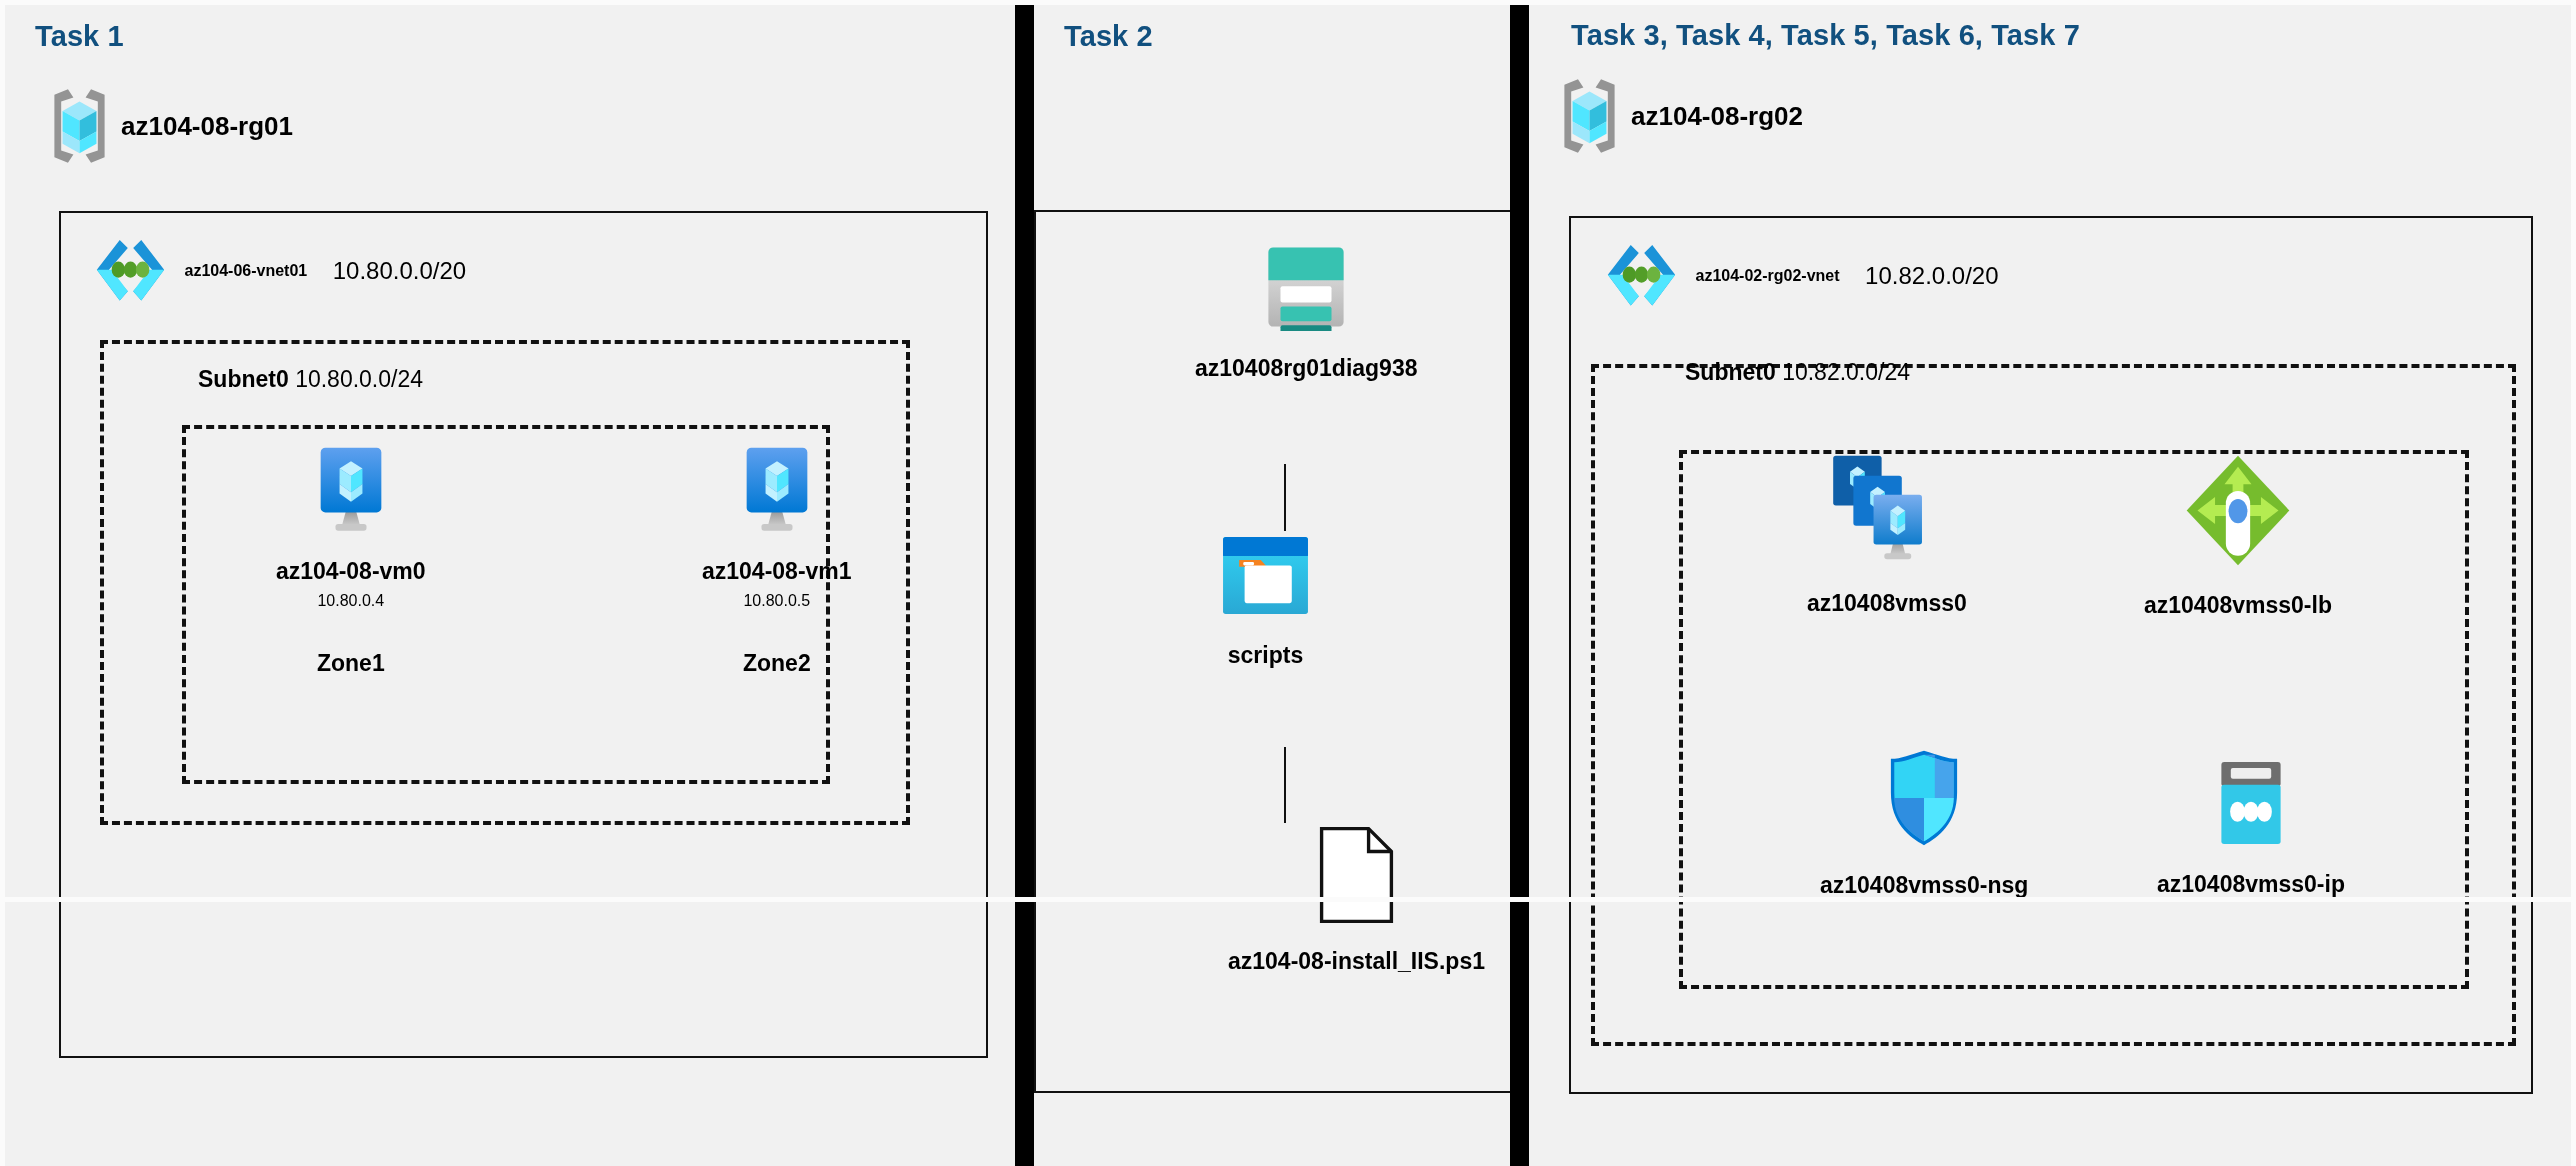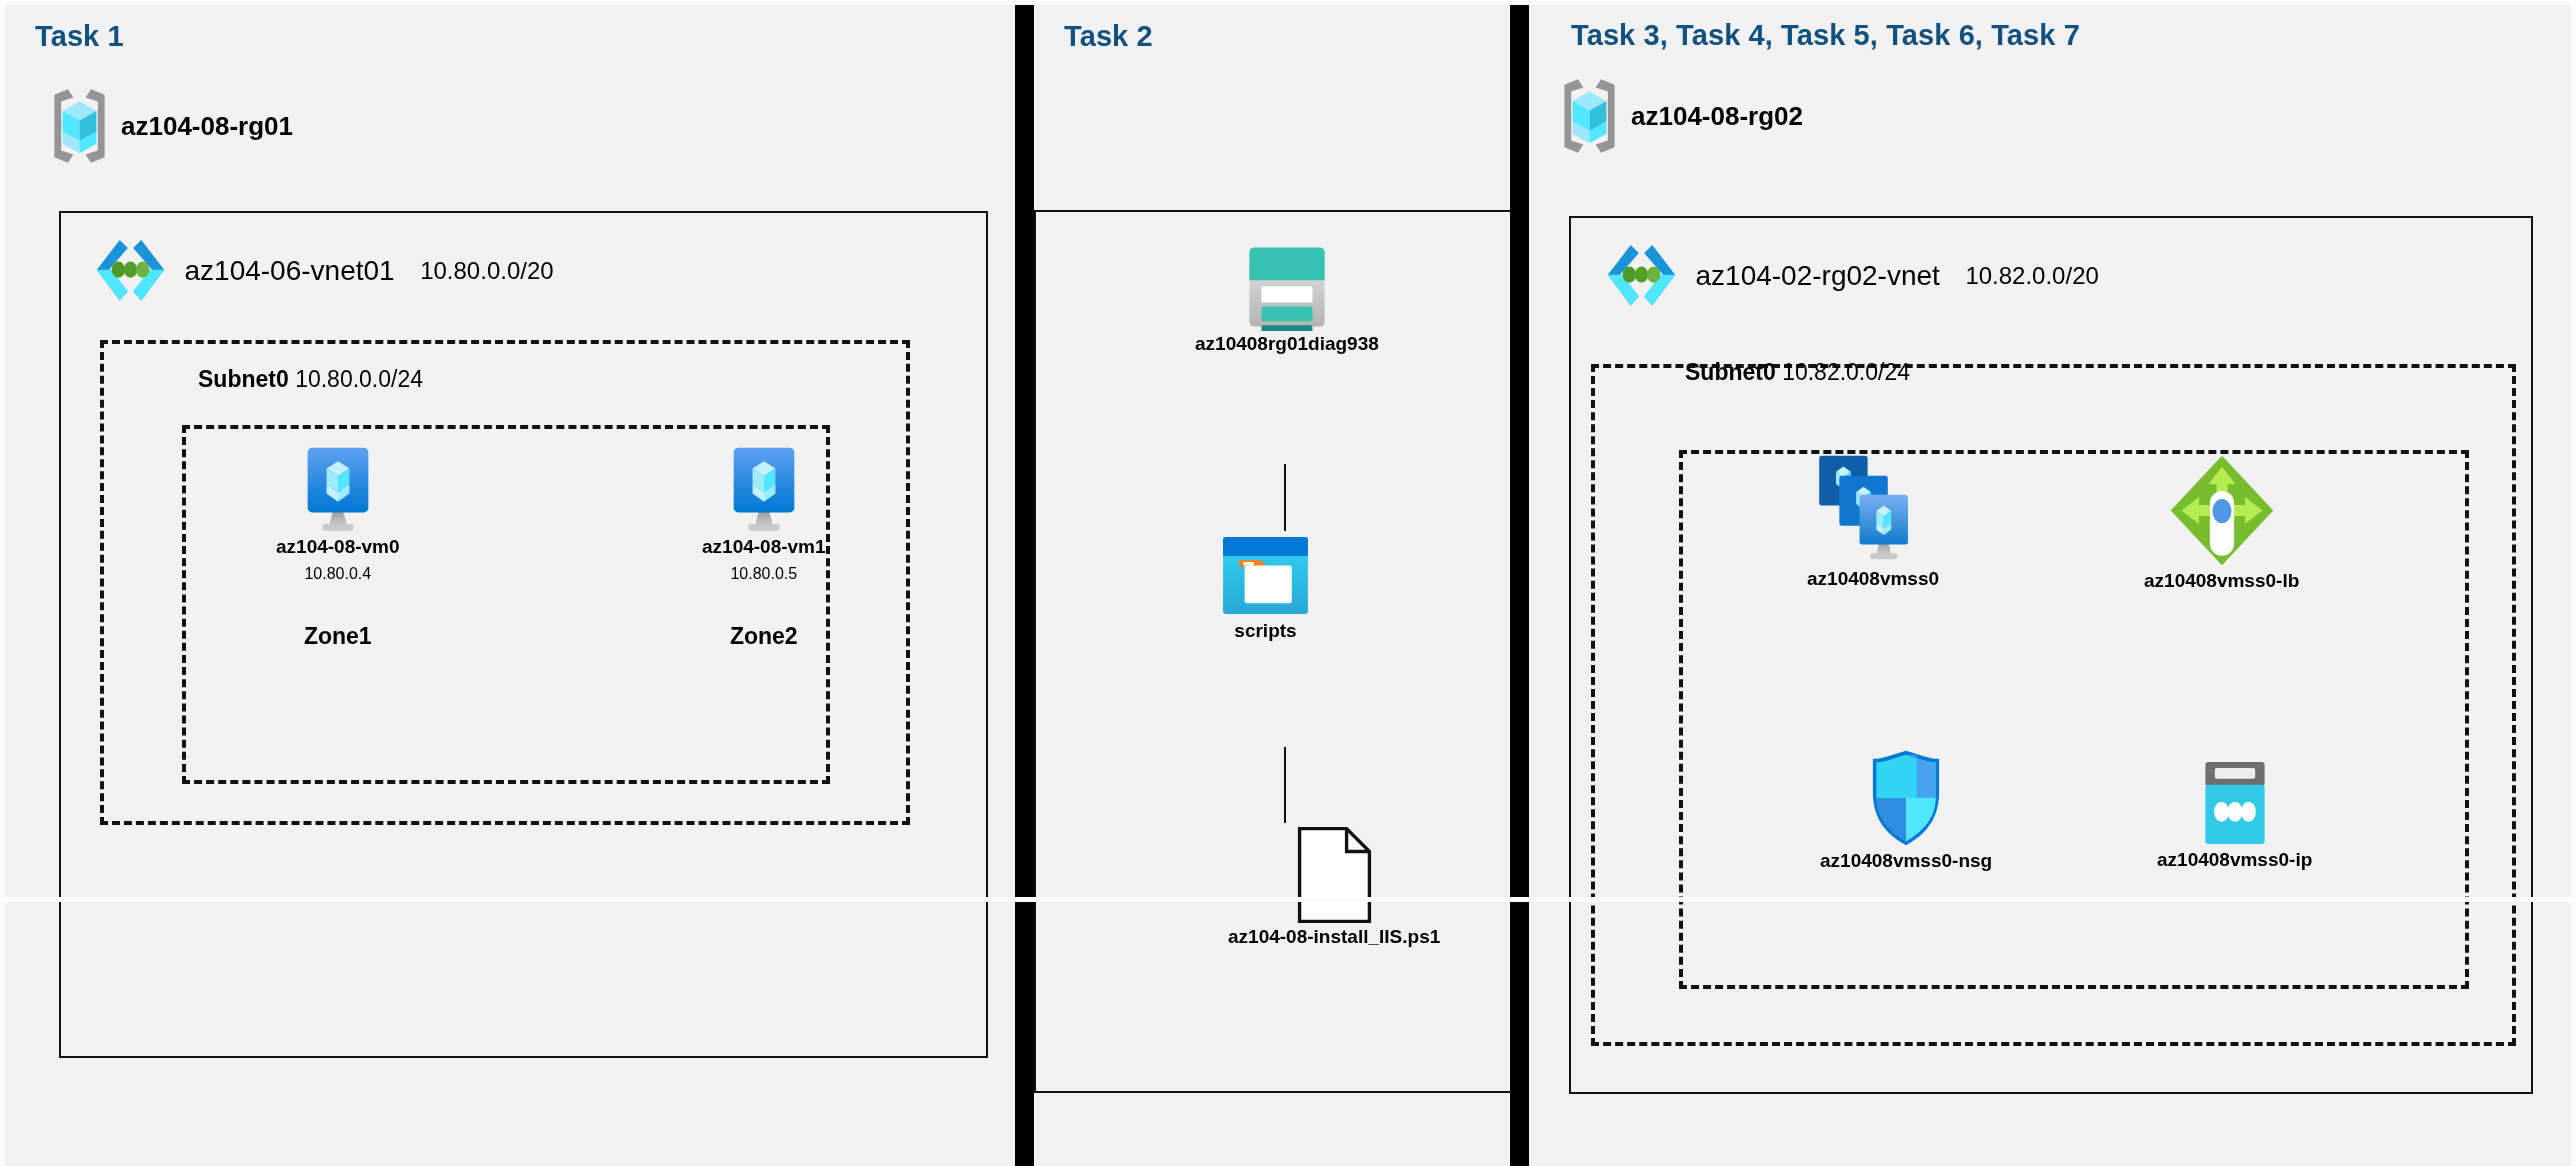--- a/index.html
+++ b/index.html
@@ -54,33 +54,33 @@
   .box-dashed{position:absolute;border:4px dashed #111;background:transparent;}
   #subnet-box-1{left:100px; top:340px;  width:802px; height:477px;}
   #zone-box-1  {left:182px; top:425px;  width:640px;  height:351px;}
   #subnet-box-2{left:1591px;top:364px;  width:917px; height:674px;}
   #inner-box-2 {left:1679px;top:450px;  width:782px; height:531px;}
 
   
   .vnet-row{position:absolute;display:flex;align-items:center;gap:17.5px;}
   #vnet-row-1{left:94px; top:236px;}
   #vnet-row-2{left:1605px;top:241px;}
-  .vnet-name{font-size:28px;font-weight:normal;white-space:nowrap;}
+  .vnet-name{font-size:16px;font-weight:bold;white-space:nowrap;}
   .vnet-cidr{font-size:24px;font-weight:normal;white-space:nowrap;margin-left:8px;}
 
   
   .subnet-label{position:absolute;font-size:23px;white-space:nowrap;}
   .subnet-label b{font-weight:bold;}
   .subnet-label span{font-weight:normal;}
   #subnet-lbl-1{left:198px; top:366px;}
   #subnet-lbl-2{left:1685px;top:359px;}
 
   
   .node{position:absolute;display:flex;flex-direction:column;align-items:center;}
-  .node-name{font-size:19px;font-weight:bold;white-space:nowrap;margin-top:2px;text-align:center;}
+  .node-name{font-size:23px;font-weight:bold;white-space:nowrap;margin-top:24px;text-align:center;}
   .node-sub{font-size:16px;font-weight:normal;white-space:nowrap;margin-top:6.7px;text-align:center;}
   .node-zone{font-size:23px;font-weight:bold;white-space:nowrap;margin-top:40px;text-align:center;}
 
   #node-vm0{left:276px; top:445px;}
   #node-vm1{left:702px;top:445px;}
 
   #node-storage {left:1195px;top:243px;}
   #node-scripts {left:1219px;top:533px;}
   #node-ps1     {left:1228px;top:826px;}
 

